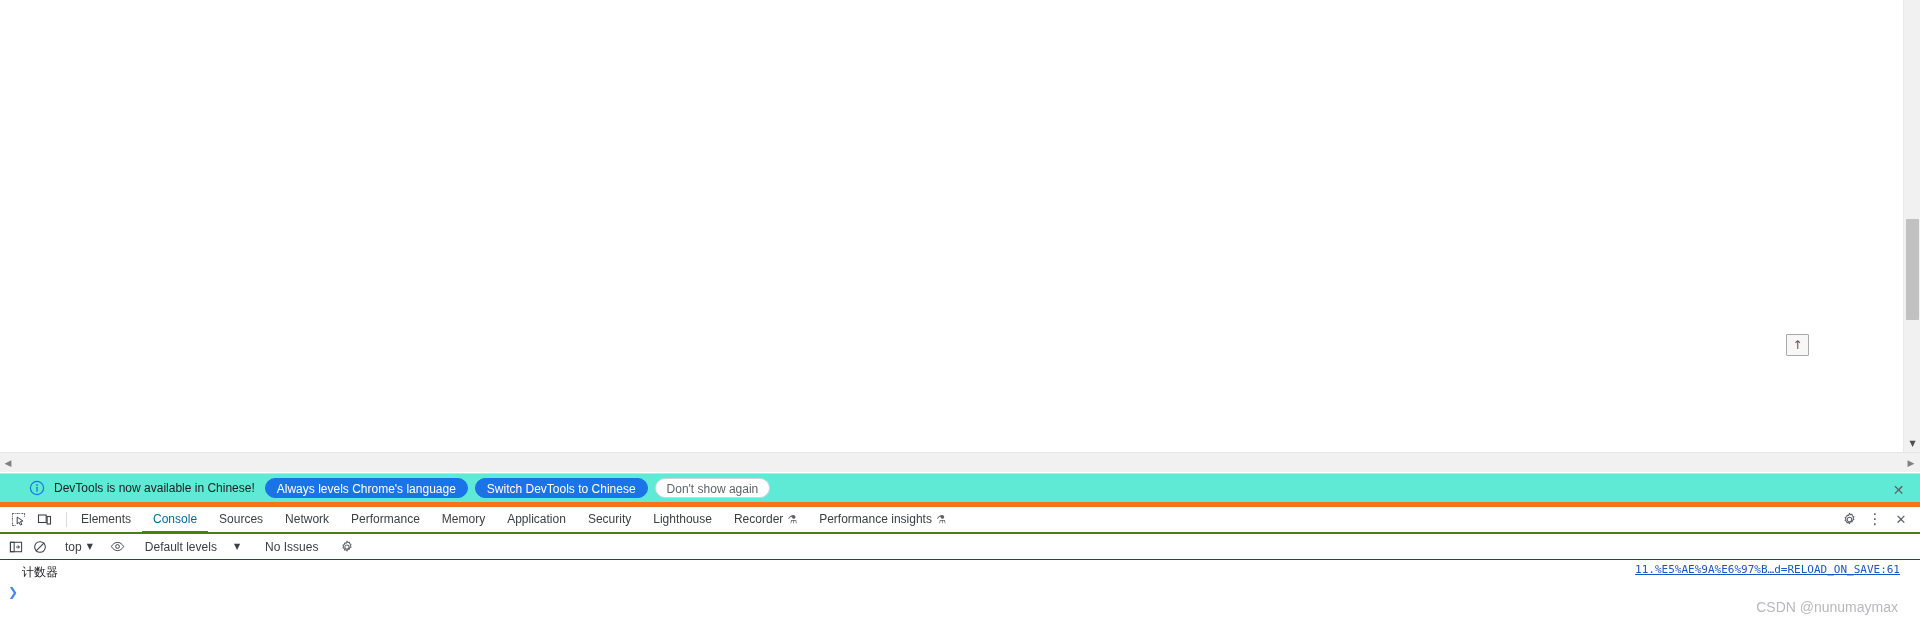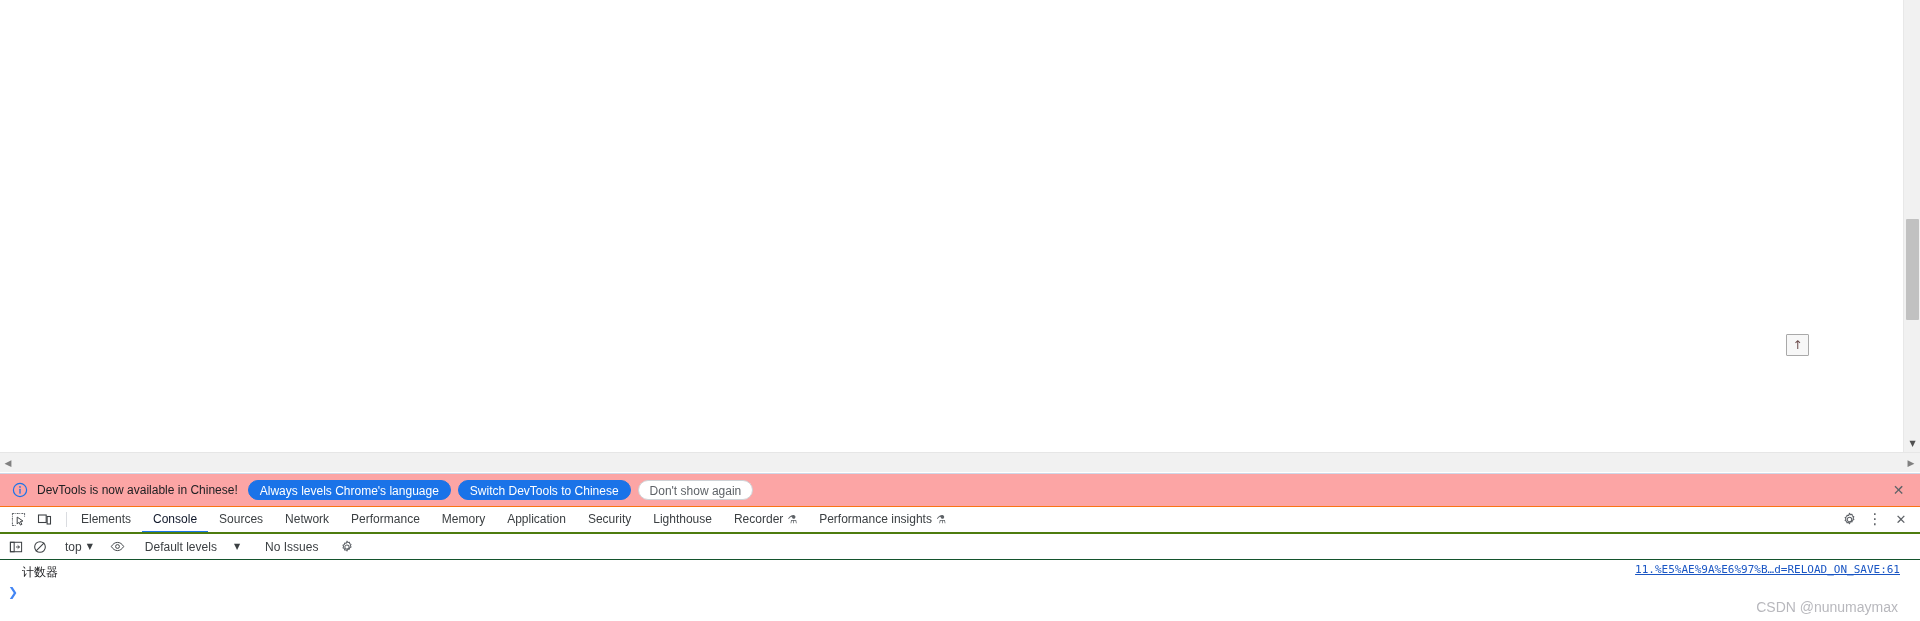--- a/index.html
+++ b/index.html
@@ -121,26 +121,26 @@
     height: 148px;
     background: #ffffff;
     border-top: 1px solid #cfd8e8;
     box-sizing: border-box;
   }
 
   
   #infobar {
     position: relative;
     height: 33px;
-    border-bottom: 1px solid #f97316;
-    display: flex;
-    align-items: center;
-    padding: 0 10px 0 12px;
-    box-sizing: border-box;
-    background: #fca5a5;
+    border-bottom: 5px solid #f97316;
+    display: flex;
+    align-items: center;
+    padding: 0 10px 0 29px;
+    box-sizing: border-box;
+    background: #5eead4;
   }
   #infobar .info-icon {
     width: 16px;
     height: 16px;
     flex: none;
     margin-right: 9px;
     display: block;
   }
   #infobar .infobar-text {
     font-size: 12px;
@@ -229,21 +229,21 @@
     padding: 0 11px;
     font-size: 12px;
     color: #3c4043;
     cursor: pointer;
     white-space: nowrap;
     box-sizing: border-box;
     border-bottom: 2px solid transparent;
     margin-bottom: -1px;
   }
   .tab.active {
-    color: #0f172a;
+    color: #0369a1;
     border-bottom-color: #1a73e8;
   }
   .tab .flask-icon {
     display: inline-block;
     line-height: 1;
     font-size: 11px;
     color: #5f6368;
     font-family: "DejaVu Sans", sans-serif;
   }
   #tabbar .right-icons {

